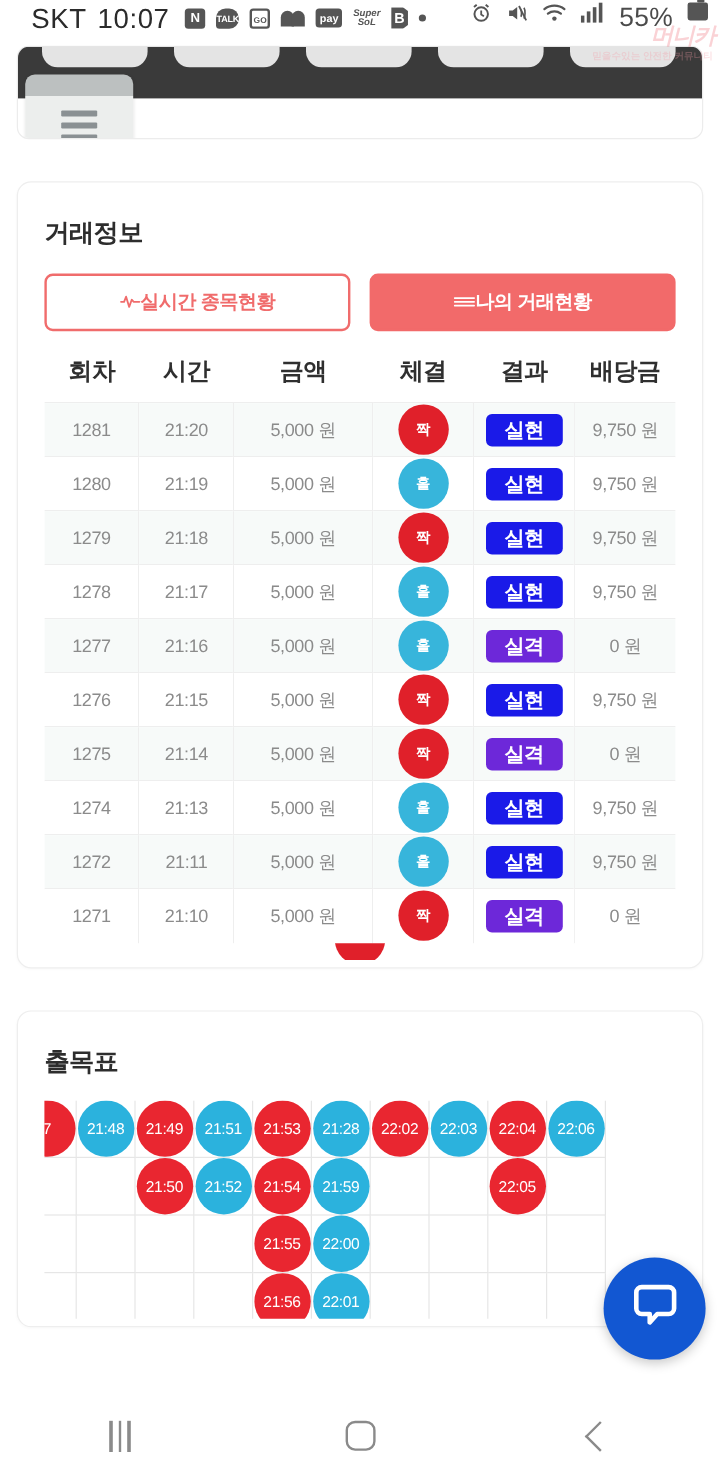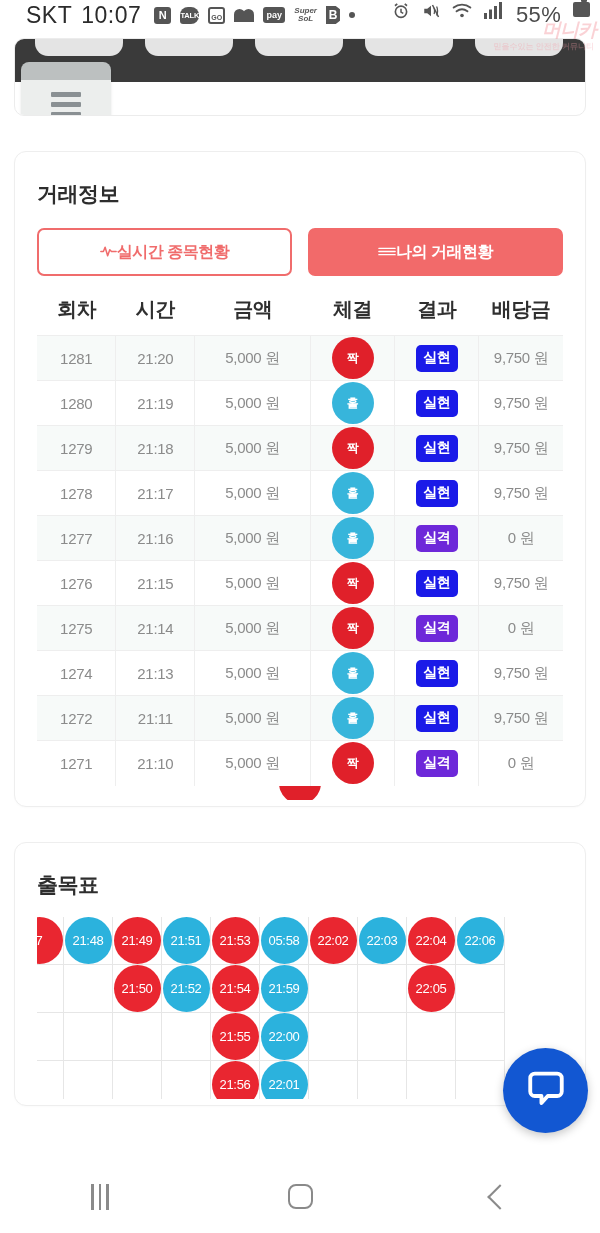--- a/index.html
+++ b/index.html
@@ -132,22 +132,22 @@
   .col-hit { width: 16%; } .col-res { width: 16%; } .col-pay { width: 16%; }
   .ball {
     width: 42px; height: 42px; border-radius: 50%;
     display: inline-flex; align-items: center; justify-content: center;
     color: #fff; font-size: 12px; font-weight: 700; line-height: 1;
   }
   .ball.odd  { background: #e0202a; }
   .ball.even { background: #37b5db; }
   .badge {
     display: inline-flex; align-items: center; justify-content: center;
-    width: 42px; height: 27px; border-radius: 5px;
-    color: #fff; font-size: 14px; font-weight: 700; letter-spacing: -.5px;
+    width: 64px; height: 27px; border-radius: 5px;
+    color: #fff; font-size: 17px; font-weight: 700; letter-spacing: -.5px;
   }
   .badge.win  { background: #1a1ae8; }
   .badge.lose { background: #6d28d9; }
   .tbl-fade { height: 14px; overflow: hidden; position: relative; }
   .tbl-fade .half-ball {
     position: absolute; left: 50%; transform: translateX(-50%); top: -24px;
     width: 42px; height: 42px; border-radius: 50%; background: #e0202a;
   }
 
   
@@ -419,21 +419,21 @@
           <div class="gcell">
             <span class="gball r">21:49</span>
           </div>
           <div class="gcell">
             <span class="gball b">21:51</span>
           </div>
           <div class="gcell">
             <span class="gball r">21:53</span>
           </div>
           <div class="gcell">
-            <span class="gball b">05:58</span>
+            <span class="gball b">21:28</span>
           </div>
           <div class="gcell">
             <span class="gball r">22:02</span>
           </div>
           <div class="gcell">
             <span class="gball b">22:03</span>
           </div>
           <div class="gcell">
             <span class="gball r">22:04</span>
           </div>

